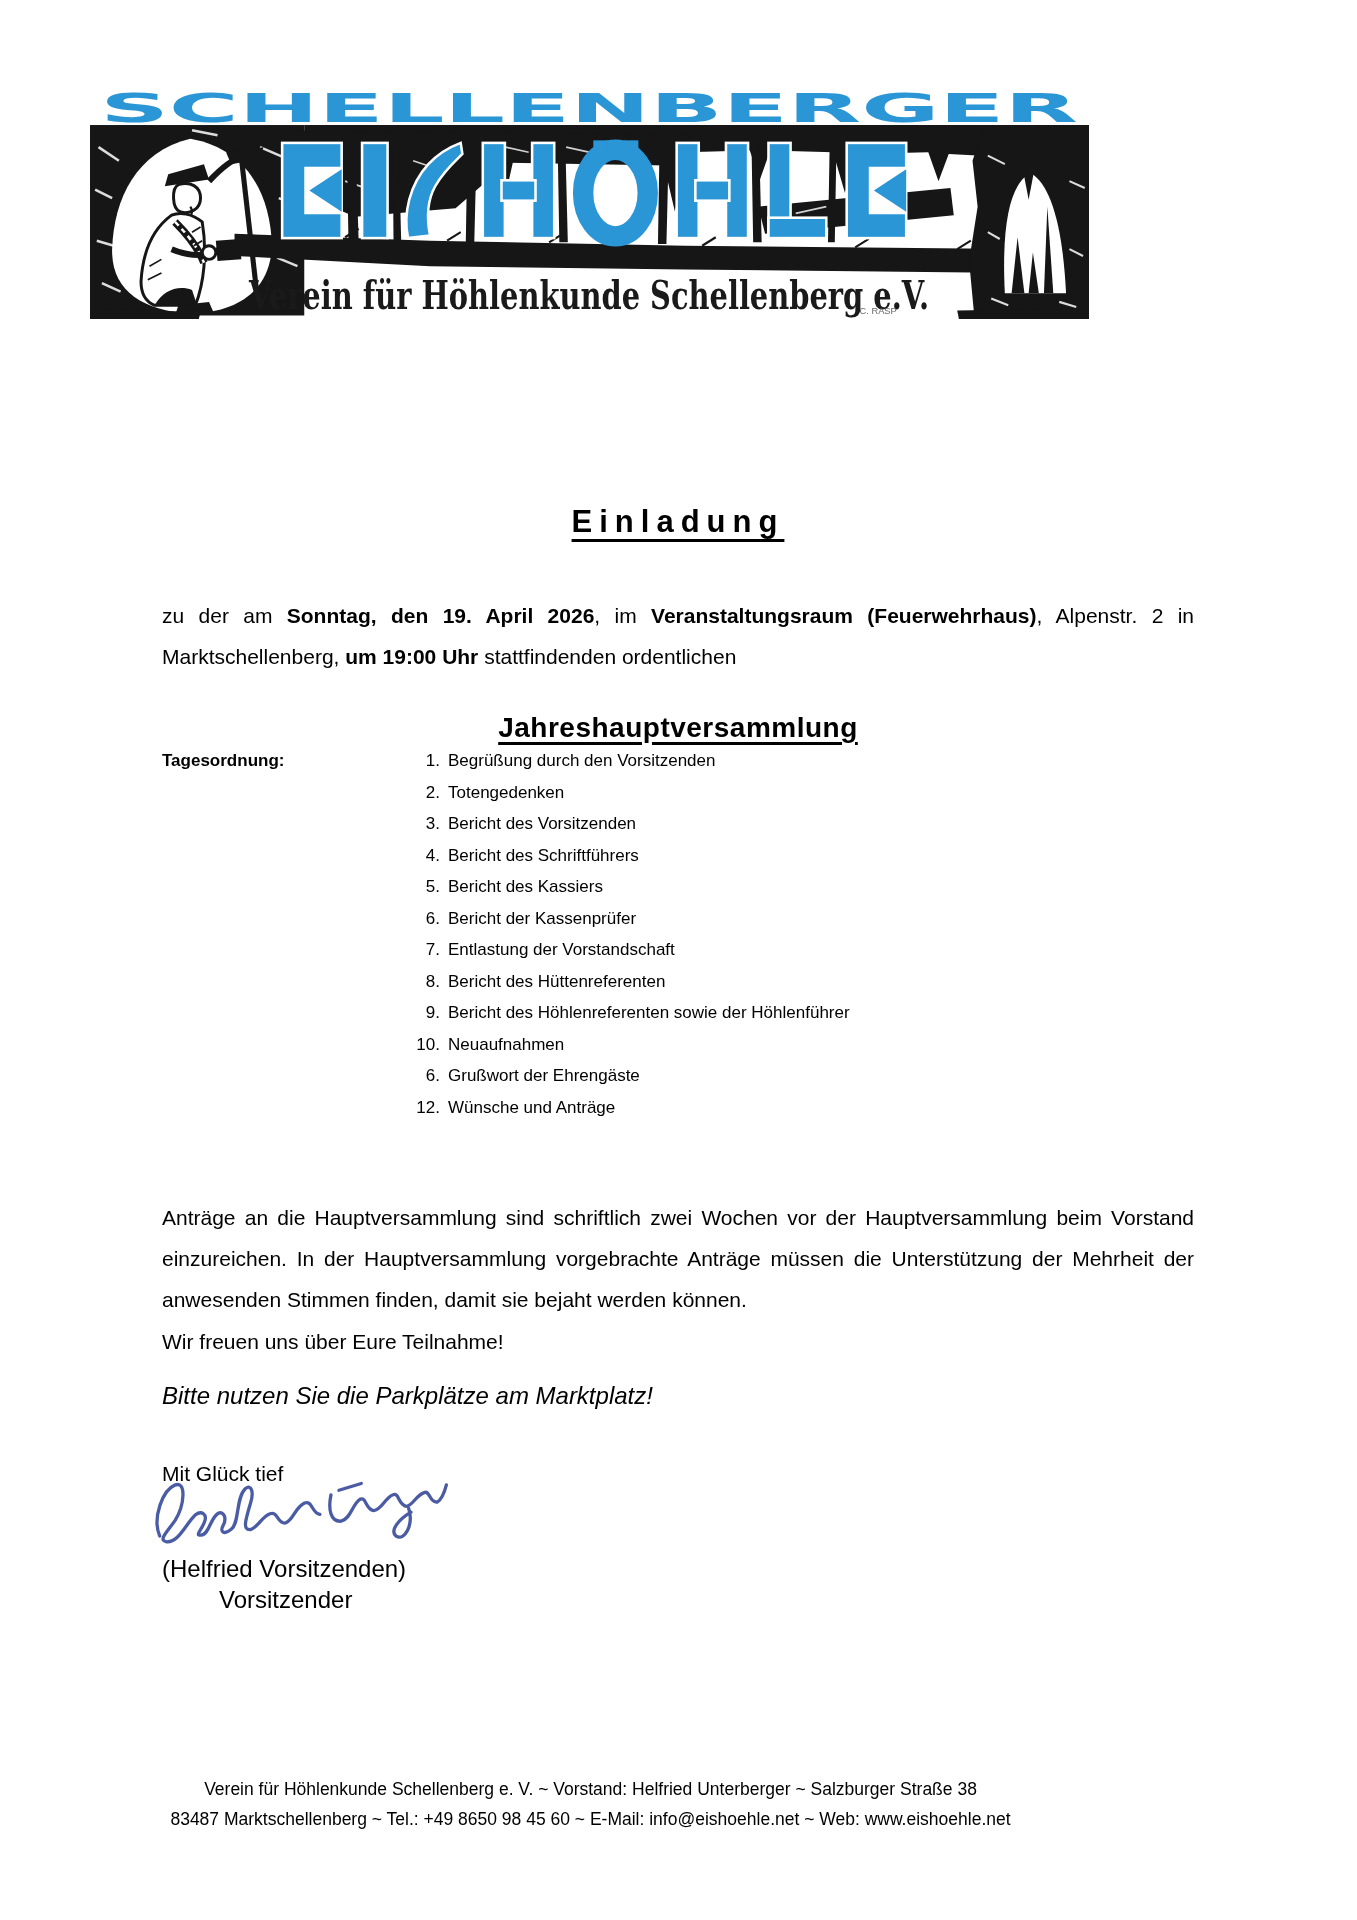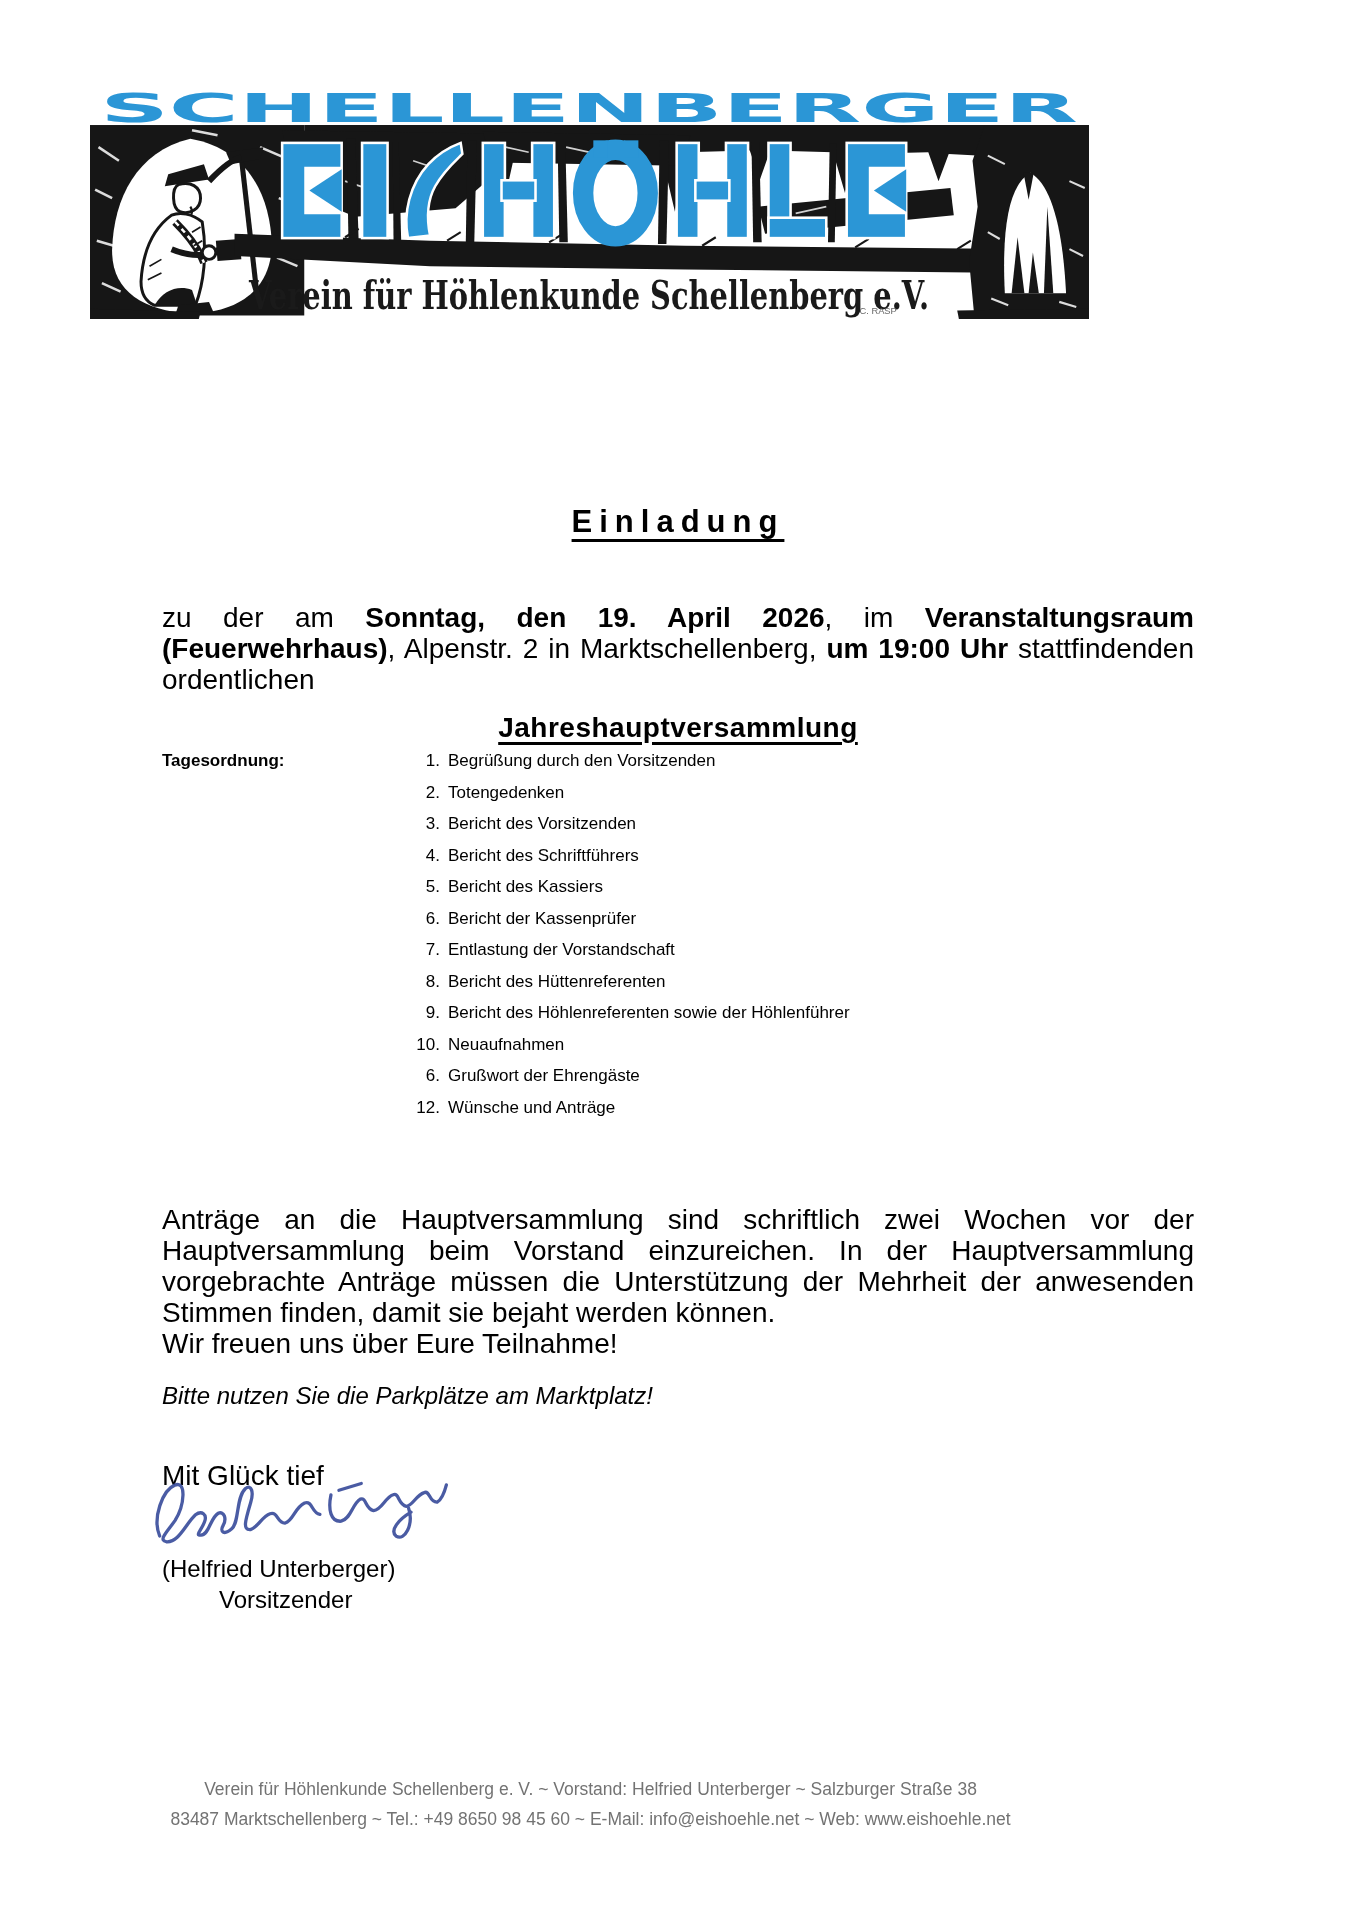--- a/index.html
+++ b/index.html
@@ -21,21 +21,21 @@
   }
   .meeting-title{
     position:absolute; left:162px; top:674px; width:1032px;
     text-align:center; font-size:28px; line-height:34px; font-weight:bold;
     letter-spacing:.5px;
     text-decoration:underline; text-decoration-thickness:2.5px; text-underline-offset:5px;margin-top:37px;
   }
   
   .para{
     position:absolute; left:162px; width:1032px;
-    font-size:28px; line-height:31px; text-align:justify;
+    font-size:21px; line-height:41px; text-align:justify;
   }
   .intro{top:574px;}
   .motions{top:1176px;}
   .plain{text-align:left;}
   .participation{top:1300px; text-align:left;}
   .parking{top:1355px; font-size:24px; line-height:34px; font-style:italic; text-align:left;}
   .closing{top:1432px; text-align:left;}
   .b{font-weight:bold;}
   
   .agenda{position:absolute; left:162px; top:745px; width:1032px; font-size:17px;}
@@ -44,21 +44,21 @@
   .agenda-row{display:flex; line-height:31.5px;}
   .agenda-num{width:278px; text-align:right; flex:0 0 278px;}
   .agenda-text{margin-left:8px;}
   
   .signature-wrap{position:absolute; left:150px; top:1462px; width:300px; height:100px;}
   .sig-name{position:absolute; left:162px; top:1554px; font-size:24px; line-height:30px;}
   .sig-role{position:absolute; left:219px; top:1585px; font-size:24px; line-height:30px;}
   
   .footer{
     position:absolute; left:0; top:1774px; width:1181px;
-    text-align:center; color:#737373; font-size:17.5px; line-height:30px;
+    text-align:center; color:#000000; font-size:17.5px; line-height:30px;
   }
 </style>
 </head>
 <body>
 
 <div class="page">
 
   <div class="logo-wrap">
     <svg viewBox="0 0 1175 282">
 
@@ -307,21 +307,21 @@
                  C104,60 108,50 116,48 C124,46 122,58 130,58 C138,56 140,44 150,40
                  C158,38 156,50 164,52"></path>
         <path d="M176,34 C172,48 174,60 184,60 C194,58 196,44 204,40 C210,38 208,50 216,52
                  C224,52 228,40 236,38 C242,36 240,48 248,50 C254,50 258,40 266,38
                  C272,36 270,48 278,48 C282,46 286,38 288,32"></path>
         <path d="M250,52 C254,68 244,84 236,78 C230,72 240,62 252,56"></path>
         <path d="M184,30 L206,25"></path>
       </g>
     </svg>
   </div>
-  <div class="sig-name">(Helfried Unterberger)</div>
+  <div class="sig-name">(Helfried Vorsitzenden)</div>
   <div class="sig-role">Vorsitzender</div>
 
   <div class="footer">
     <div>Verein für Höhlenkunde Schellenberg e. V. ~ Vorstand: Helfried Unterberger ~ Salzburger Straße 38</div>
     <div>83487 Marktschellenberg ~ Tel.: +49 8650 98 45 60 ~ E-Mail: info@eishoehle.net ~ Web: www.eishoehle.net</div>
   </div>
 
 </div>
 
 </body></html>

